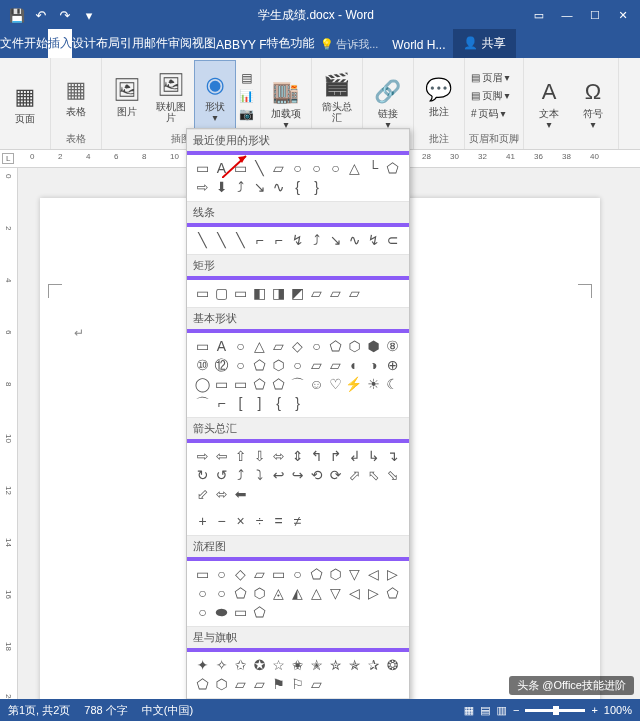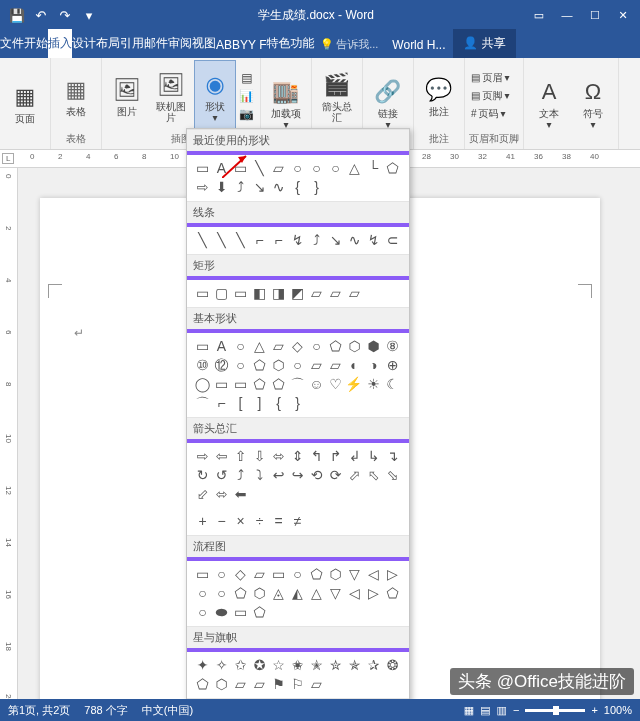--- a/index.html
+++ b/index.html
@@ -35,21 +35,21 @@
 .doc{position:absolute;left:18px;top:168px;right:0;bottom:22px;background:#f0f0f0;overflow:hidden}
 .page{position:absolute;left:22px;top:30px;width:560px;height:800px;background:#fff;box-shadow:0 0 5px rgba(0,0,0,.2)}
 .page .cm{position:absolute;border:1px solid #999;width:14px;height:14px}
 .status{position:absolute;left:0;right:0;bottom:0;height:22px;background:#2b579a;color:#fff;font-size:11px;display:flex;align-items:center;padding:0 8px;gap:14px}
 .status .r{margin-left:auto;display:flex;align-items:center;gap:6px}
 .menu{position:absolute;left:186px;top:128px;width:224px;background:#fff;border:1px solid #c6c6c6;box-shadow:2px 2px 6px rgba(0,0,0,.25);font-size:11px;color:#444}
 .menu .sec{background:#f0f0f0;border-top:1px solid #e4e4e4;border-bottom:4px solid #8b5cf6;padding:3px 6px;font-size:11px;color:#555}
 .menu .shapes{padding:3px 6px 5px;display:flex;flex-wrap:wrap;gap:0}
 .menu .s{width:19px;height:19px;display:flex;align-items:center;justify-content:center;font-size:14px;color:#555;cursor:pointer;line-height:1}
 .arrow{position:absolute;left:222px;top:150px;width:28px;height:28px;pointer-events:none;z-index:5}
-.watermark{position:absolute;right:6px;bottom:26px;background:rgba(0,0,0,.55);color:#fff;font-size:17px;padding:2px 8px;border-radius:3px}
+.watermark{position:absolute;right:6px;bottom:26px;background:rgba(0,0,0,.55);color:#fff;font-size:11px;padding:2px 8px;border-radius:3px}
 </style>
 </head>
 <body>
 
 <div class="titlebar">
  <div class="qa">
   <div class="b">💾</div>
   <div class="b">↶</div>
   <div class="b">↷</div>
   <div class="b">▾</div>

